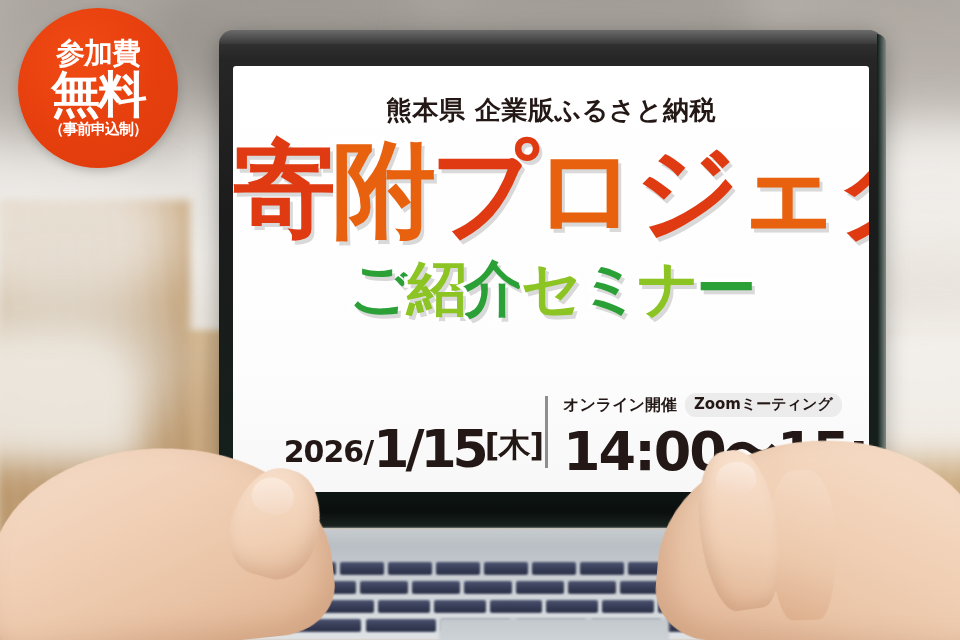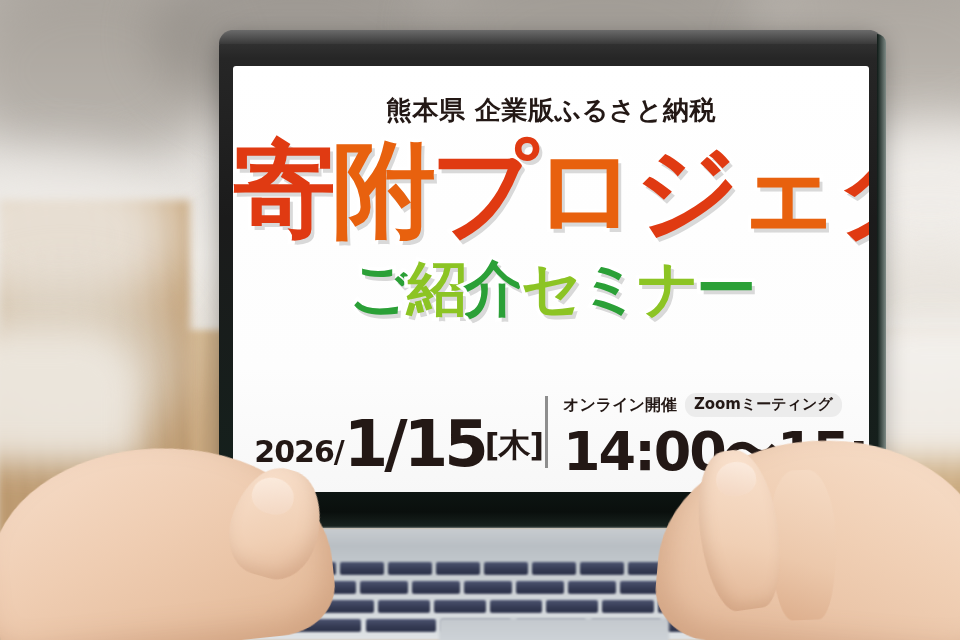--- a/index.html
+++ b/index.html
@@ -208,21 +208,21 @@
     display:flex; align-items:flex-end; justify-content:flex-end;
     color:#231815;
   }
   .date-year {
     font-family:"DejaVu Sans","Liberation Sans",sans-serif;
     font-weight:700; font-size:30px; letter-spacing:-1px;
     padding-bottom:5px;
   }
   .date-main {
     font-family:"DejaVu Sans","Liberation Sans",sans-serif;
-    font-weight:700; font-size:64px; letter-spacing:-4px; line-height:.92;text-align:center;
+    font-weight:700; font-size:52px; letter-spacing:-4px; line-height:.92;text-align:center;
   }
   .date-dow {
     font-family:"DejaVu Sans","Liberation Sans",sans-serif;
     font-weight:700; font-size:32px; padding-bottom:6px; letter-spacing:-1px;
   }
 
   .divider {
     position:absolute; left:312px; top:8px; width:3px; height:72px;
     background:#8e8e8e;
   }
@@ -383,14 +383,19 @@
   </div>
 
   <div class="hand hand-l"></div>
   <div class="hand finger-l1"></div>
   <div class="hand nail-l"></div>
   <div class="hand hand-r"></div>
   <div class="hand finger-r2"></div>
   <div class="hand finger-r1"></div>
   <div class="hand nail-r"></div>
 
+  <div class="badge">
+    <div class="badge-top">参加費</div>
+    <div class="badge-big">無料</div>
+    <div class="badge-sub">（事前申込制）</div>
+  </div>
 
 </div>
 
 </body></html>

